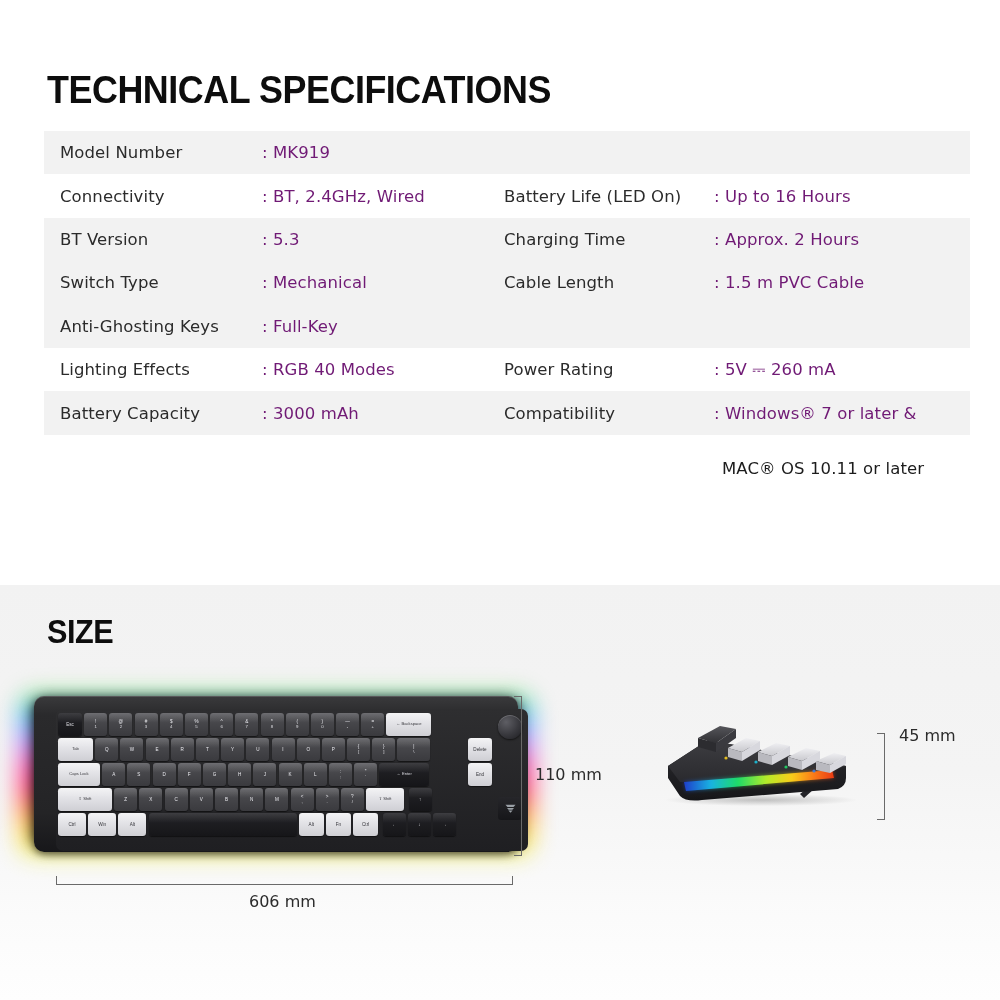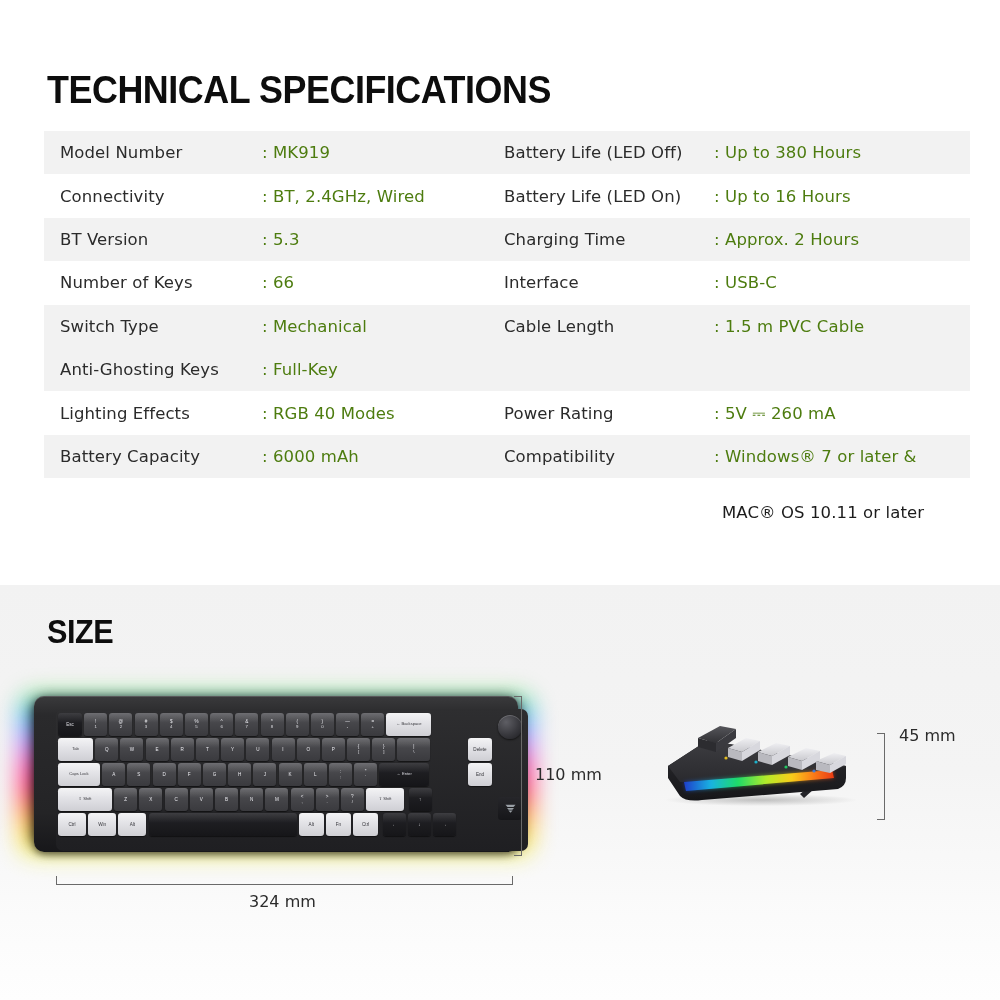--- a/index.html
+++ b/index.html
@@ -38,21 +38,21 @@
   .lab {
     font-family: "DejaVu Sans", sans-serif;
     font-size: 16.5px;
     color: #2b2b2b;
     white-space: nowrap;
     letter-spacing: 0.1px;
   }
   .val {
     font-family: "DejaVu Sans", sans-serif;
     font-size: 16.5px;
-    color: #4d7c0f;
+    color: #701a75;
     white-space: nowrap;
     letter-spacing: 0.1px;
   }
   .lab-l { width: 202px; }
   .lab-r { width: 210px; }
   .lab-r.wide { width: 210px; }
 
   .cont-row { position: relative; display: flex; height: 43.4px; align-items: flex-end; }
   .cont-right { width: 474px; padding-left: 8px; }
   .cont-spacer { width: 452px; }
@@ -166,24 +166,20 @@
 
   <div class="page-title">TECHNICAL SPECIFICATIONS</div>
 
   <div class="spec-table">
 
     <div class="spec-row alt">
       <div class="cell cell-left">
         <span class="lab lab-l">Model Number</span>
         <span class="val">: MK919</span>
       </div>
-      <div class="cell cell-right">
-        <span class="lab lab-r wide">Battery Life (LED Off)</span>
-        <span class="val">: Up to 380 Hours</span>
-      </div>
     </div>
 
     <div class="spec-row">
       <div class="cell cell-left">
         <span class="lab lab-l">Connectivity</span>
         <span class="val">: BT, 2.4GHz, Wired</span>
       </div>
       <div class="cell cell-right">
         <span class="lab lab-r wide">Battery Life (LED On)</span>
         <span class="val">: Up to 16 Hours</span>
@@ -194,30 +190,20 @@
       <div class="cell cell-left">
         <span class="lab lab-l">BT Version</span>
         <span class="val">: 5.3</span>
       </div>
       <div class="cell cell-right">
         <span class="lab lab-r">Charging Time</span>
         <span class="val">: Approx. 2 Hours</span>
       </div>
     </div>
 
-    <div class="spec-row">
-      <div class="cell cell-left">
-        <span class="lab lab-l">Number of Keys</span>
-        <span class="val">: 66</span>
-      </div>
-      <div class="cell cell-right">
-        <span class="lab lab-r">Interface</span>
-        <span class="val">: USB-C</span>
-      </div>
-    </div>
 
     <div class="spec-row alt">
       <div class="cell cell-left">
         <span class="lab lab-l">Switch Type</span>
         <span class="val">: Mechanical</span>
       </div>
       <div class="cell cell-right">
         <span class="lab lab-r">Cable Length</span>
         <span class="val">: 1.5 m PVC Cable</span>
       </div>
@@ -238,21 +224,21 @@
       </div>
       <div class="cell cell-right">
         <span class="lab lab-r">Power Rating</span>
         <span class="val">: 5V ⎓ 260 mA</span>
       </div>
     </div>
 
     <div class="spec-row alt">
       <div class="cell cell-left">
         <span class="lab lab-l">Battery Capacity</span>
-        <span class="val">: 6000 mAh</span>
+        <span class="val">: 3000 mAh</span>
       </div>
       <div class="cell cell-right">
         <span class="lab lab-r">Compatibility</span>
         <span class="val">: Windows® 7 or later &amp;</span>
       </div>
     </div>
 
     <div class="cont-row">
       <div class="cont-spacer"></div>
       <div class="cont-right">
@@ -471,21 +457,21 @@
 </div>
 
 <div class="dim-line" style="left:521px; top:696px; width:1px; height:160px;"></div>
 <div class="dim-line" style="left:514px; top:696px; width:8px; height:1px;"></div>
 <div class="dim-line" style="left:514px; top:855px; width:8px; height:1px;"></div>
 <div class="dim-label" style="left:535px; top:765px;text-align:right;">110 mm</div>
 
 <div class="dim-line" style="left:56px; top:884px; width:457px; height:1px;"></div>
 <div class="dim-line" style="left:56px; top:876px; width:1px; height:9px;"></div>
 <div class="dim-line" style="left:512px; top:876px; width:1px; height:9px;"></div>
-<div class="dim-label" style="left:249px; top:892px;">324 mm</div>
+<div class="dim-label" style="left:249px; top:892px;">606 mm</div>
 
 <div class="side-wrap">
   <div class="sv-shadow"></div>
   <svg width="220" height="110" viewBox="0 0 220 110">
     <defs>
       <linearGradient id="rgbStrip" x1="0" y1="0" x2="1" y2="0">
         <stop offset="0%" stop-color="#1f3fd0"></stop>
         <stop offset="18%" stop-color="#19b7e6"></stop>
         <stop offset="36%" stop-color="#1ee06a"></stop>
         <stop offset="55%" stop-color="#b9f02a"></stop>

